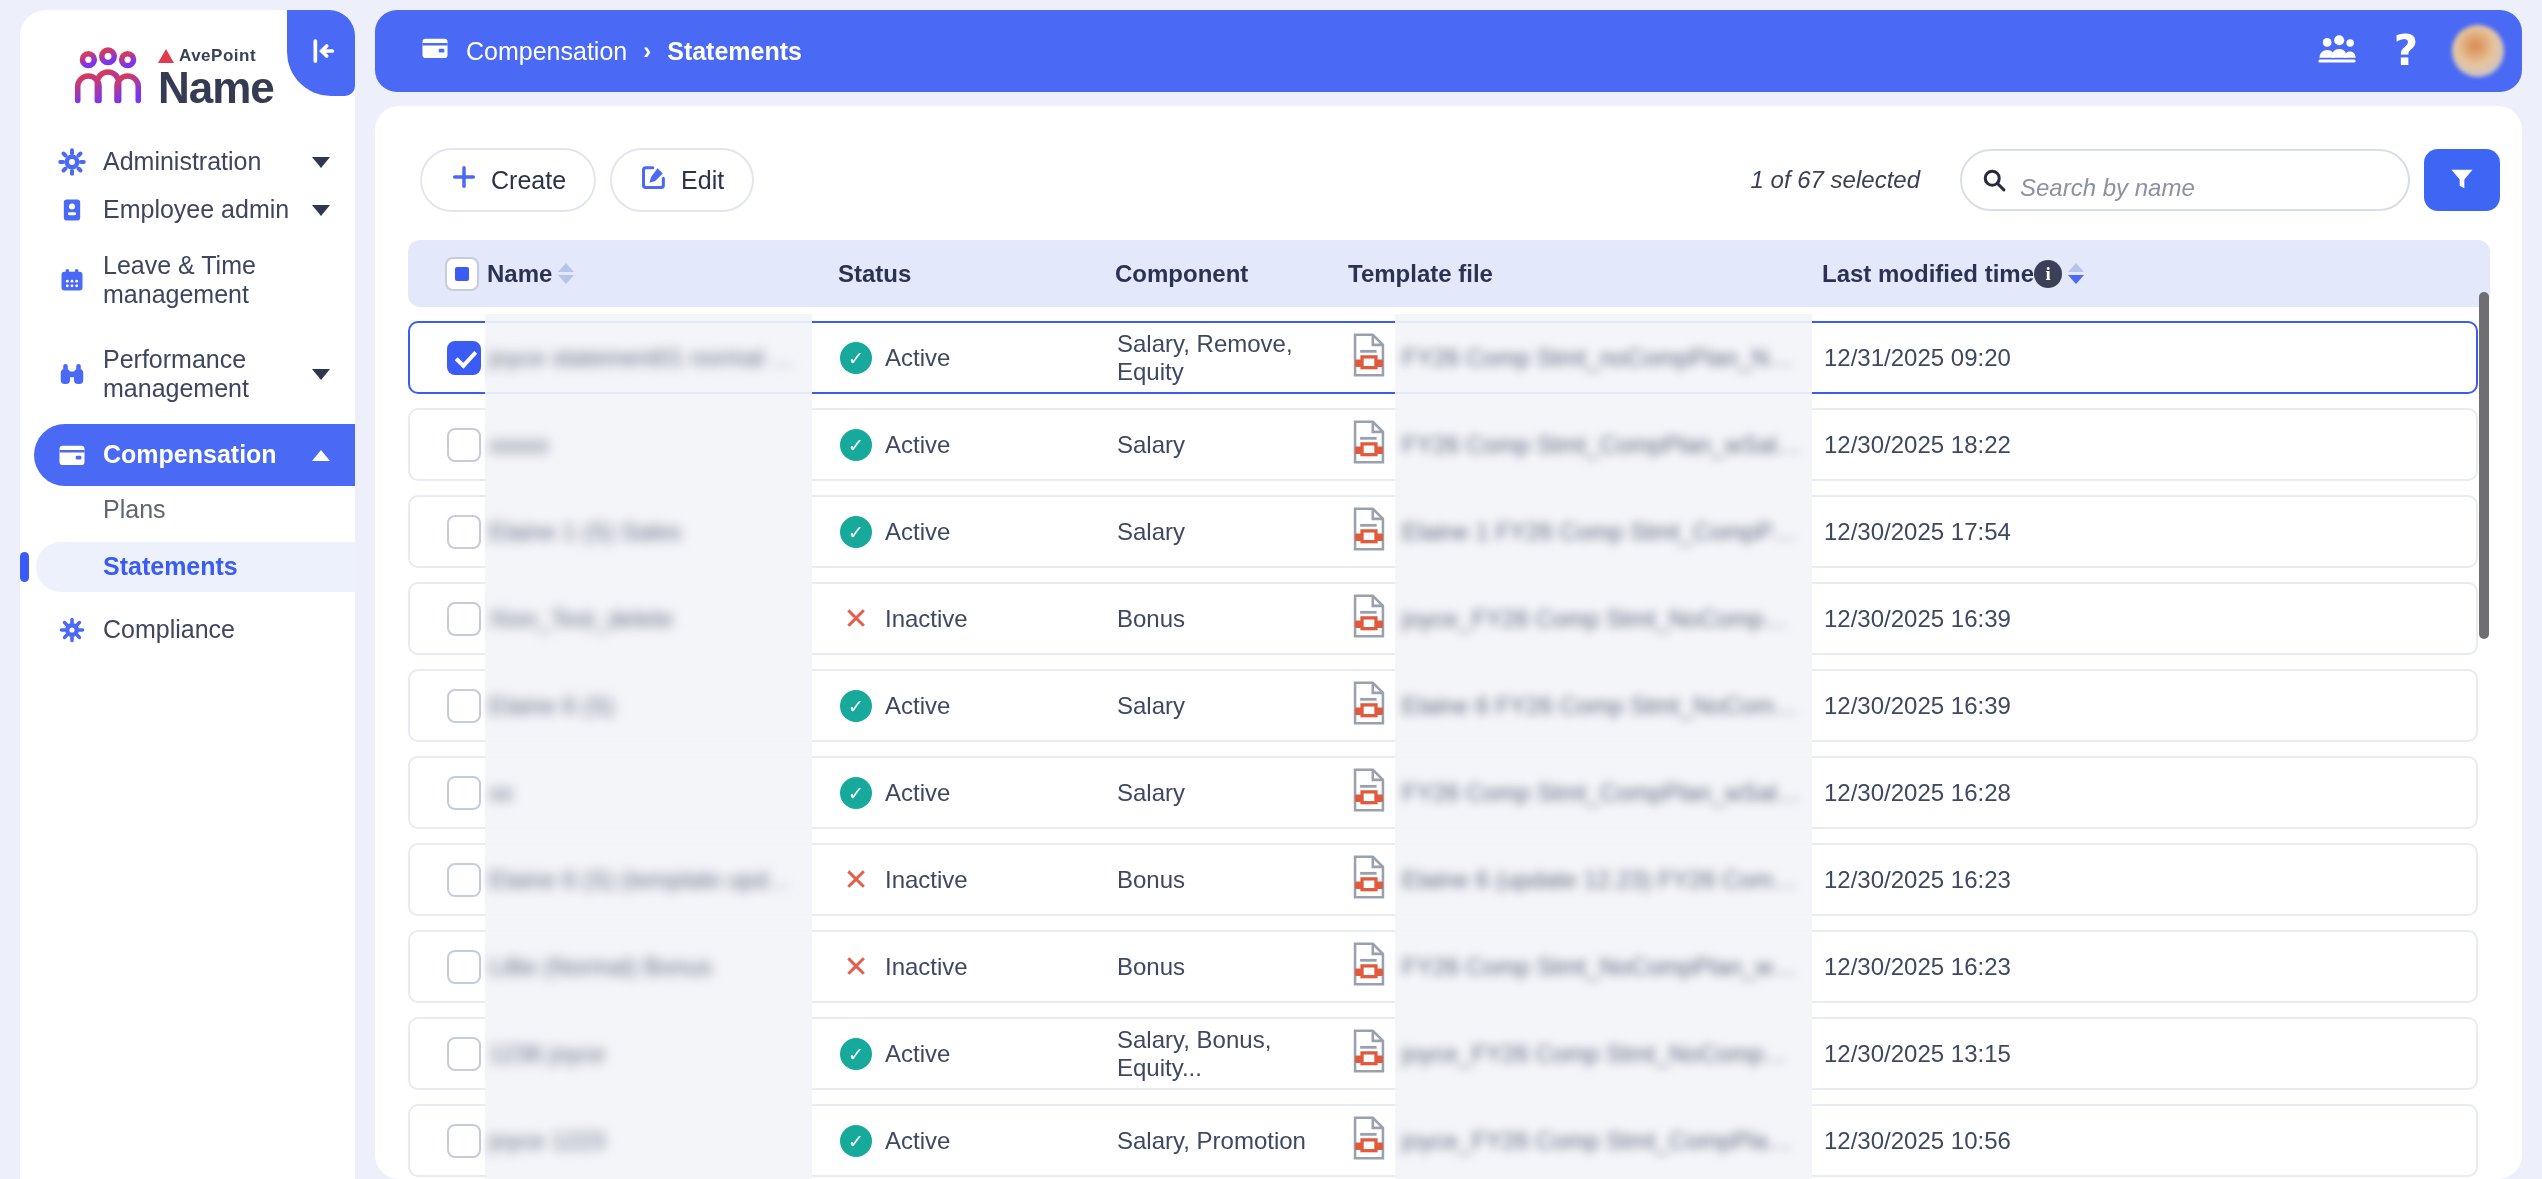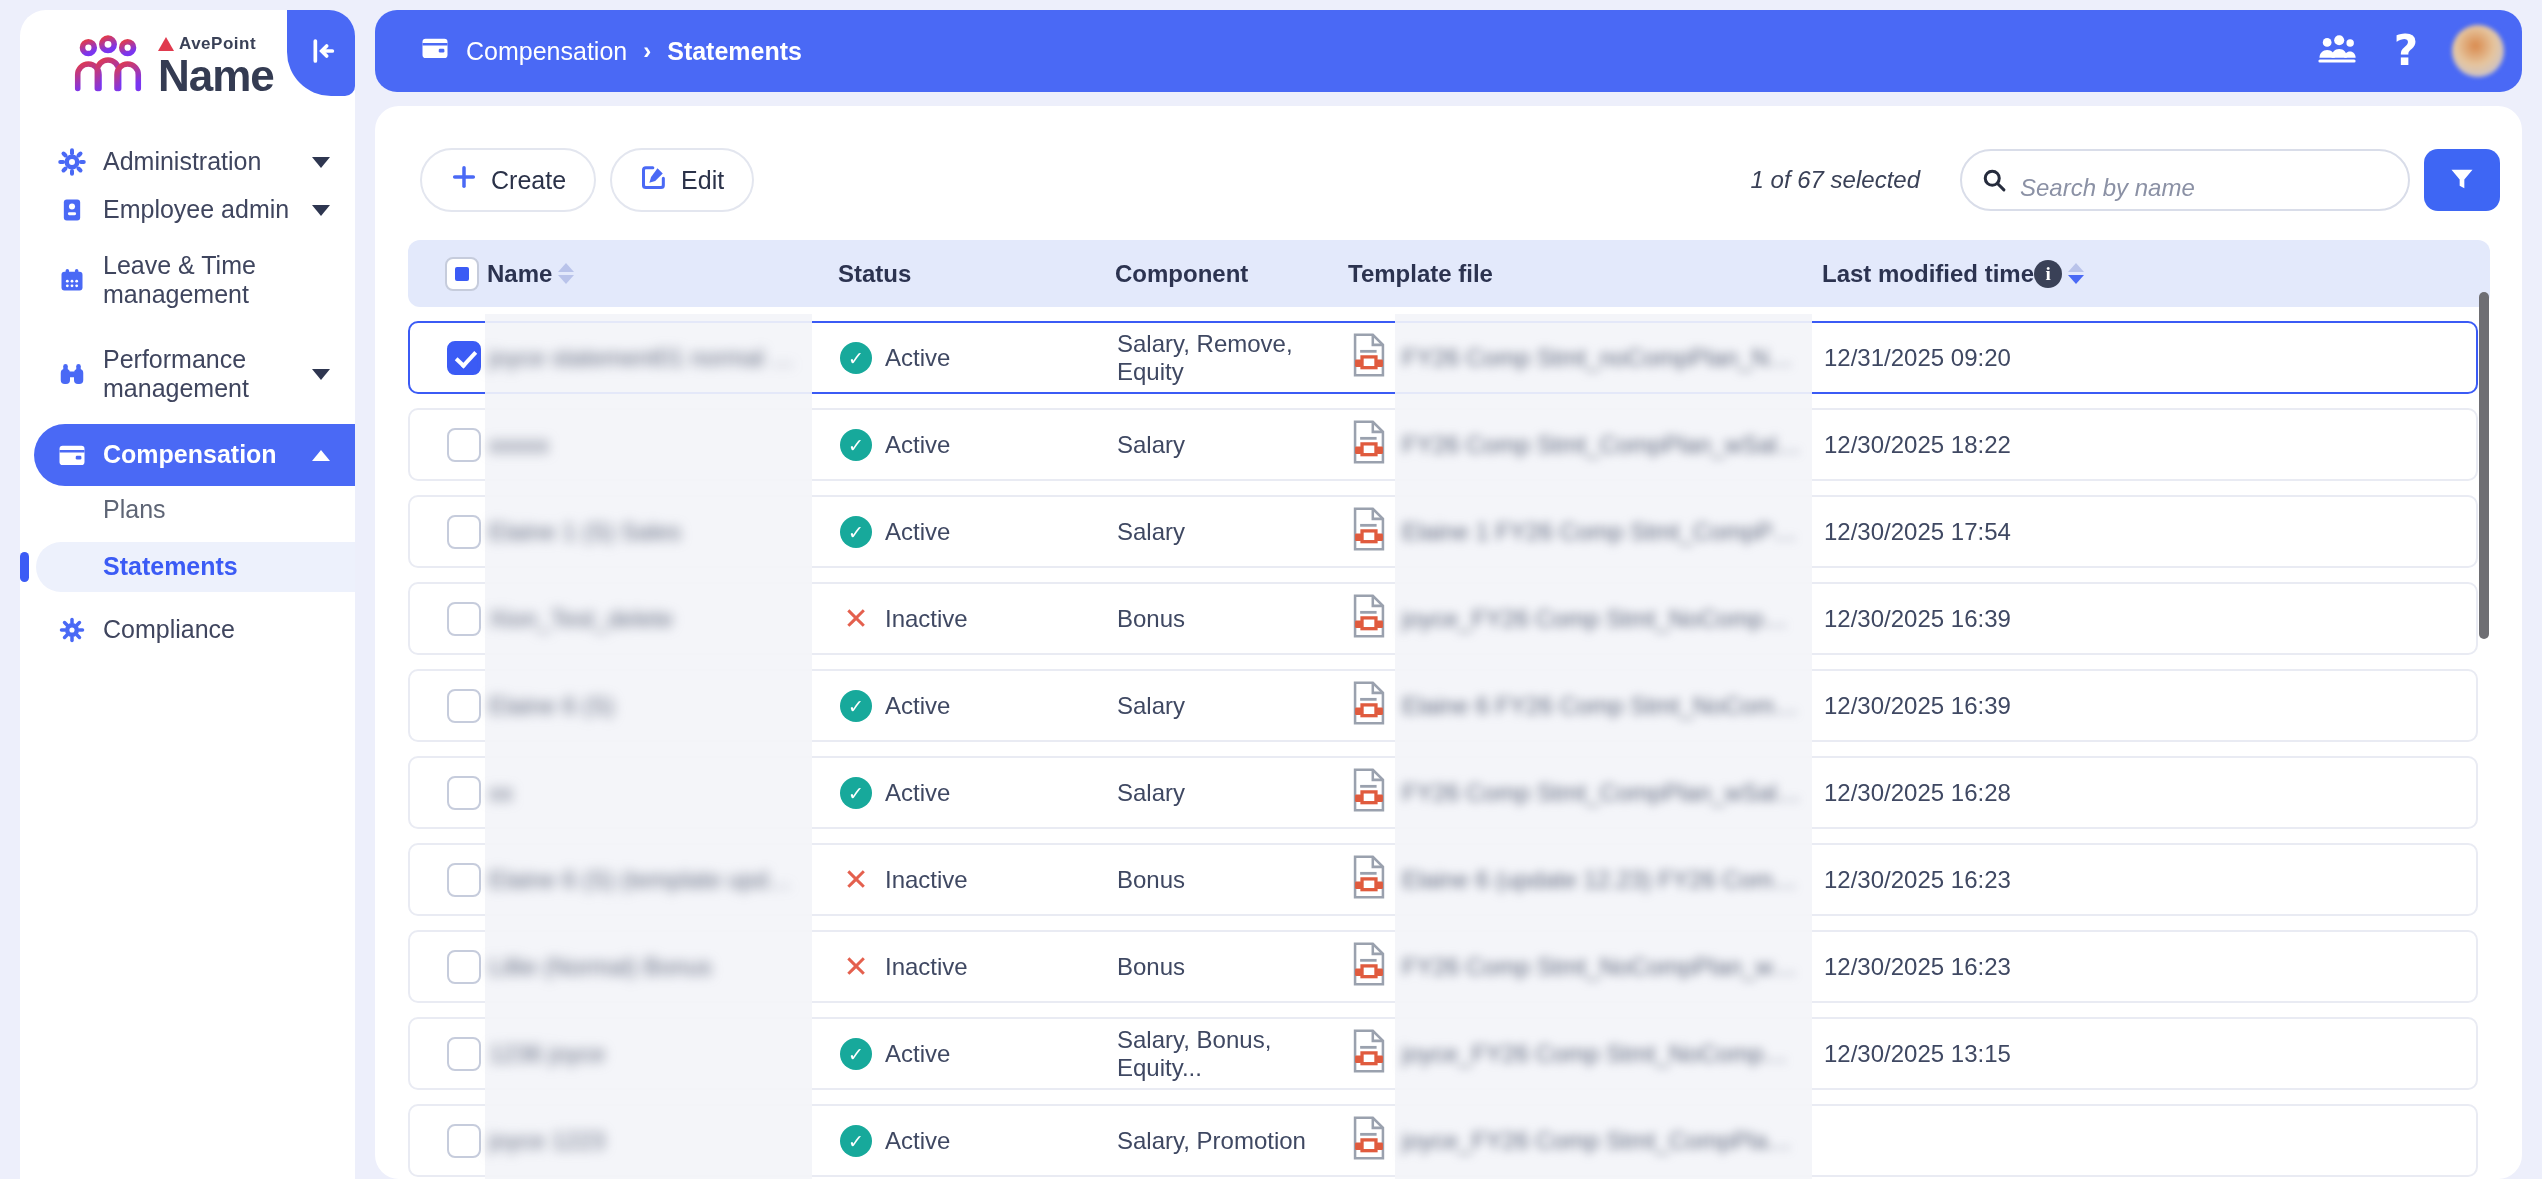--- a/index.html
+++ b/index.html
@@ -6,21 +6,21 @@
   html,body { width:2542px; height:1179px; overflow:hidden;
     font-family:"Liberation Sans", sans-serif; background:#edeffb; }
   body { position:relative; color:#3f4862; }
 
   
   .sidebar { position:absolute; left:20px; top:10px; width:335px; height:1169px;
     background:#fff; border-radius:26px 26px 0 0; }
   .collapse-btn { position:absolute; top:0; left:267px; width:68px; height:86px;
     background:#4a69f5; border-radius:0 26px 10px 44px;
     display:flex; align-items:center; justify-content:center; cursor:pointer; }
-  .logo-wrap { position:absolute; top:24px; left:52px; display:flex; align-items:flex-end; gap:14px; }
+  .logo-wrap { position:absolute; top:36px; left:52px; display:flex; align-items:flex-end; gap:14px; }
   .logo-text .ap-row { display:flex; align-items:center; gap:5px; }
   .ap-mark { width:0; height:0; border-left:8px solid transparent; border-right:8px solid transparent;
     border-bottom:14px solid #e03a4e; display:inline-block; }
   .ap-name { font-size:17px; font-weight:700; color:#3a4157; letter-spacing:.5px; }
   .product-name { font-size:44px; font-weight:700; color:#343b52; letter-spacing:-1px; line-height:1; }
 
   .nav-item { position:absolute; left:0; width:100%; display:flex; align-items:center; cursor:pointer; }
   .nav-icon { position:absolute; left:37px; width:30px; height:30px; display:flex; align-items:center; justify-content:center; }
   .nav-label { position:absolute; left:83px; width:200px; font-size:25px; color:#3f455e; line-height:1.18; }
   .chev { position:absolute; right:25px; width:0; height:0;
@@ -691,20 +691,23 @@
           <path d="M4 2h14l8 8v24H4z" fill="#fff" stroke="#9aa1ae" stroke-width="2"></path>
           <path d="M18 2v8h8" fill="none" stroke="#9aa1ae" stroke-width="2"></path>
           <rect x="8" y="14" width="13" height="2.2" fill="#9aa1ae"></rect>
           <rect x="9.5" y="19.5" width="11" height="8.5" fill="none" stroke="#e05b3e" stroke-width="2.6"></rect>
           <rect x="4" y="21.5" width="5" height="6" rx="1" fill="#e05b3e"></rect>
           <rect x="21" y="21.5" width="5" height="6" rx="1" fill="#e05b3e"></rect>
         </svg>
       </span>
       <span class="blur file-text">joyce_FY26 Comp Stmt_CompPlan_wSala...</span>
     </div>
+    <div class="cell">
+          <span>12/30/2025 10:56</span>
+        </div>
   </div>
 </div>
 
   <div class="band band-name"></div>
   <div class="band band-file"></div>
 
   <div class="vscroll"></div>
 </div>
 
 </body></html>

